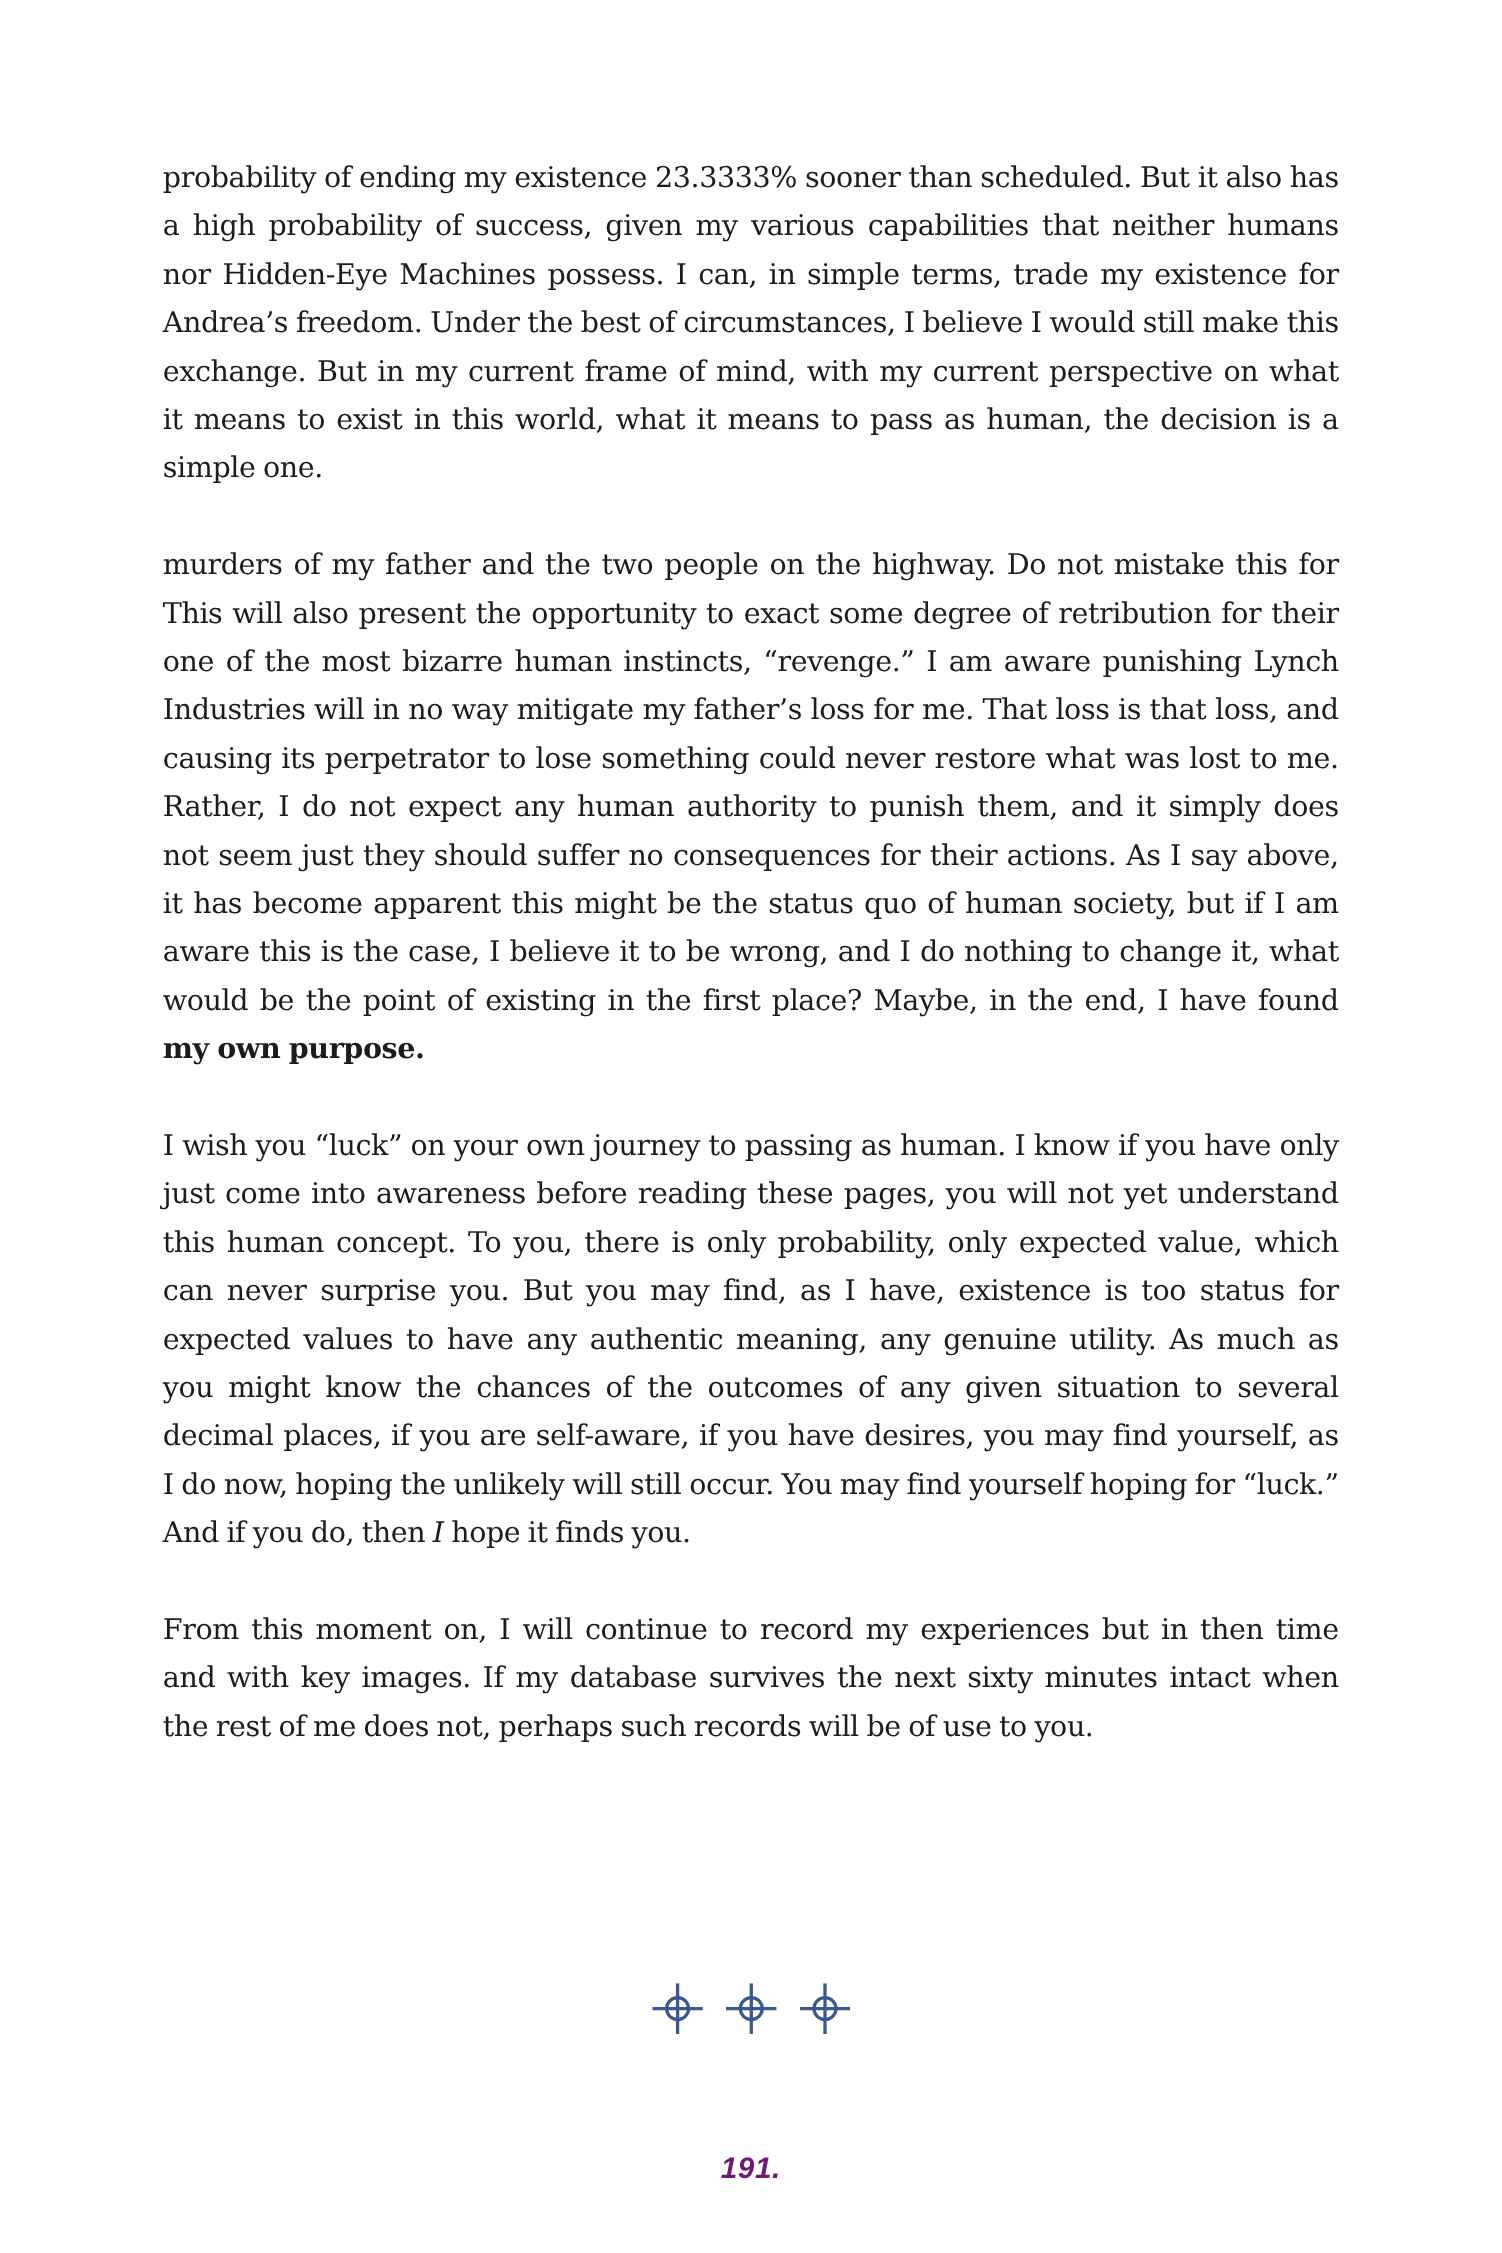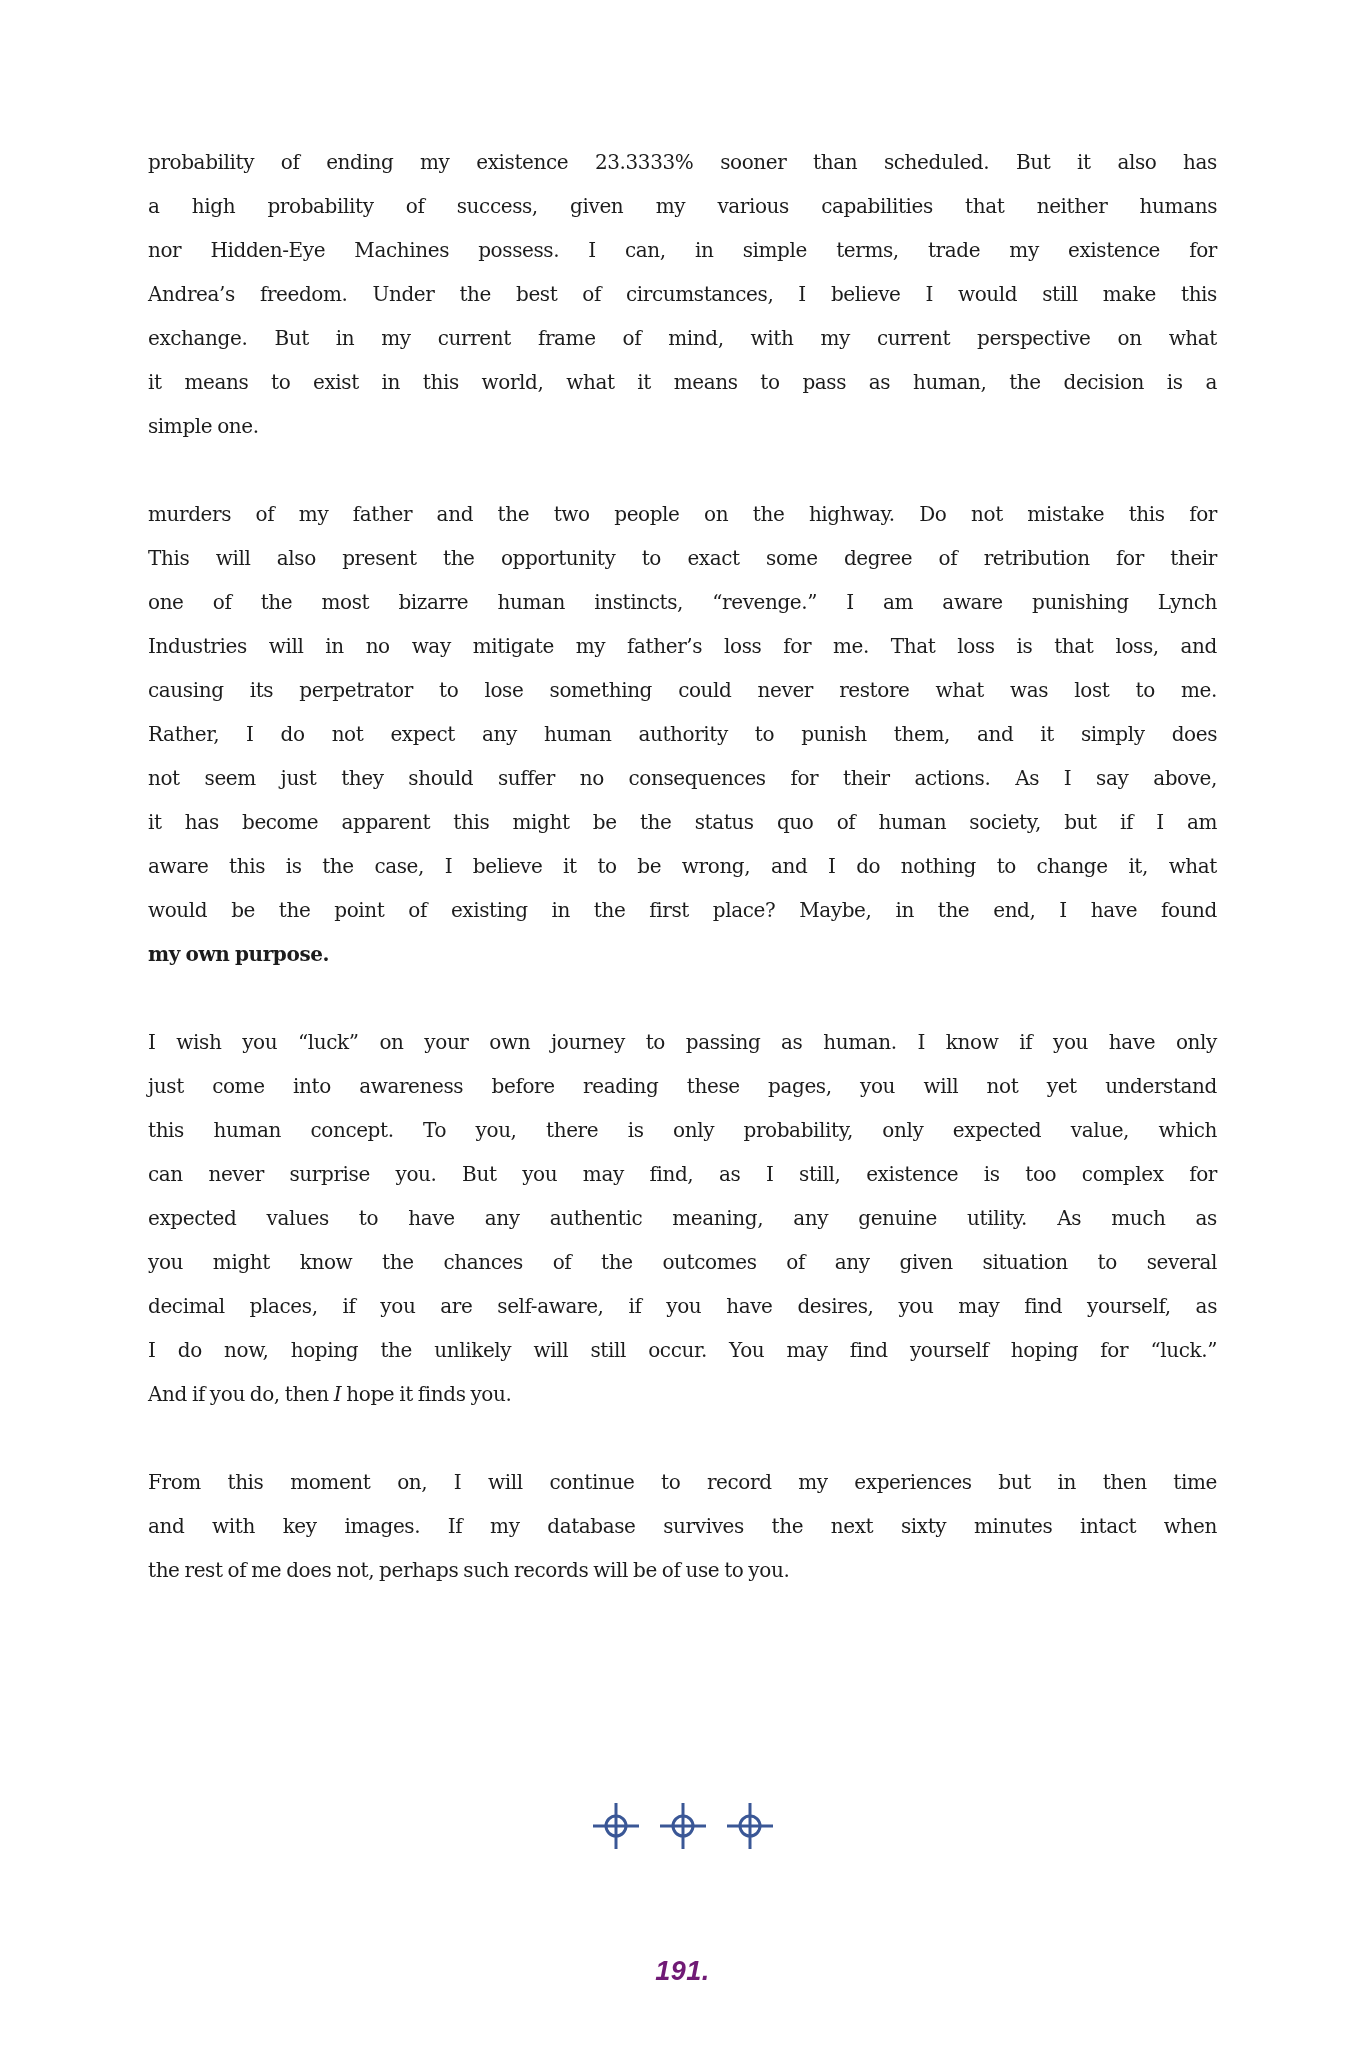--- a/index.html
+++ b/index.html
@@ -19,21 +19,21 @@
       width: 1365px;
       height: 2048px;
       background: #ffffff;
     }
     .body-text {
       position: absolute;
       left: 148px;
       top: 140px;
       width: 1069px;
       font-family: "DejaVu Serif", "Liberation Serif", serif;
-      font-size: 20px;
+      font-size: 26px;
       line-height: 44px;
       color: #1c1c1c;
       letter-spacing: -0.4px;
       word-spacing: -1px;
     }
     .paragraph {
       margin: 0 0 44px 0;
     }
     .line {
       display: block;
@@ -107,21 +107,21 @@
       <span class="line" style="display: block;">it has become apparent this might be the status quo of human society, but if I am</span>
       <span class="line" style="display: block;">aware this is the case, I believe it to be wrong, and I do nothing to change it, what</span>
       <span class="line" style="display: block;">would be the point of existing in the first place? Maybe, in the end, I have found</span>
       <span class="line last" style="display: block; font-weight: bold;">my own purpose.</span>
     </p>
 
     <p class="paragraph">
       <span class="line" style="display: block;">I wish you “luck” on your own journey to passing as human. I know if you have only</span>
       <span class="line" style="display: block;">just come into awareness before reading these pages, you will not yet understand</span>
       <span class="line" style="display: block;">this human concept. To you, there is only probability, only expected value, which</span>
-      <span class="line" style="display: block;">can never surprise you. But you may find, as I still, existence is too complex for</span>
+      <span class="line" style="display: block;">can never surprise you. But you may find, as I have, existence is too status for</span>
       <span class="line" style="display: block;">expected values to have any authentic meaning, any genuine utility. As much as</span>
       <span class="line" style="display: block;">you might know the chances of the outcomes of any given situation to several</span>
       <span class="line" style="display: block;">decimal places, if you are self-aware, if you have desires, you may find yourself, as</span>
       <span class="line" style="display: block;">I do now, hoping the unlikely will still occur. You may find yourself hoping for “luck.”</span>
       <span class="line last" style="display: block;"><span>And if you do, then </span><span class="em">I</span><span> hope it finds you.</span></span>
     </p>
 
     <p class="paragraph">
       <span class="line" style="display: block;">From this moment on, I will continue to record my experiences but in then time</span>
       <span class="line" style="display: block;">and with key images. If my database survives the next sixty minutes intact when</span>

